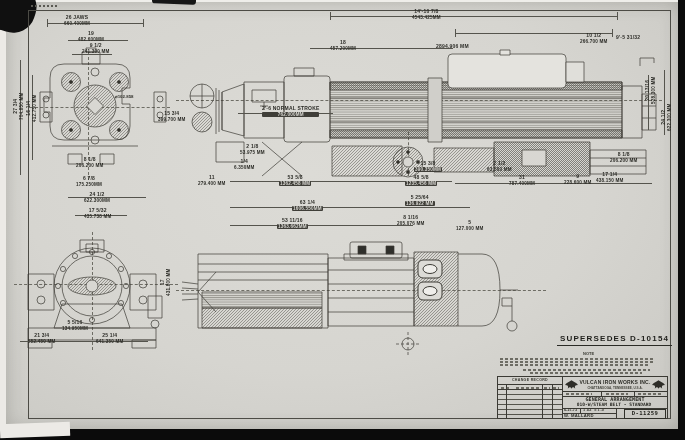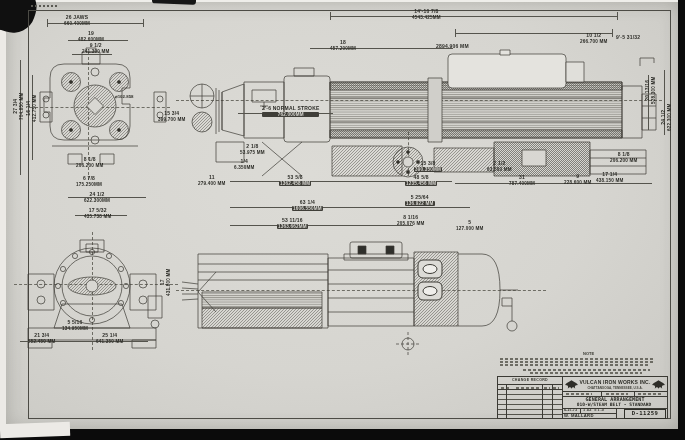--- a/index.html
+++ b/index.html
@@ -425,20 +425,21 @@
     </div>
   <div class="dim v" style="left:645px;top:104px;">
       <span class="in">20 13/16</span>
       <span class="mm">528.300 MM</span>
     </div>
   <div class="dim v" style="left:661px;top:131px;">
       <span class="in">24 1/2</span>
       <span class="mm">622.300 MM</span>
     </div>
 
+  <div class="supersedes">SUPERSEDES  D-10154</div>
 
   <div class="tb-note" style="left:583px;top:352px;">NOTE</div>
   <div>
     <div class="microbar" style="left:500px;top:358px;width:154px;"></div>
     <div class="microbar" style="left:500px;top:361px;width:154px;"></div>
     <div class="microbar" style="left:500px;top:364px;width:148px;"></div>
     <div class="microbar" style="left:523px;top:369px;width:127px;"></div>
     <div class="microbar" style="left:530px;top:372px;width:112px;"></div>
   </div>
 

